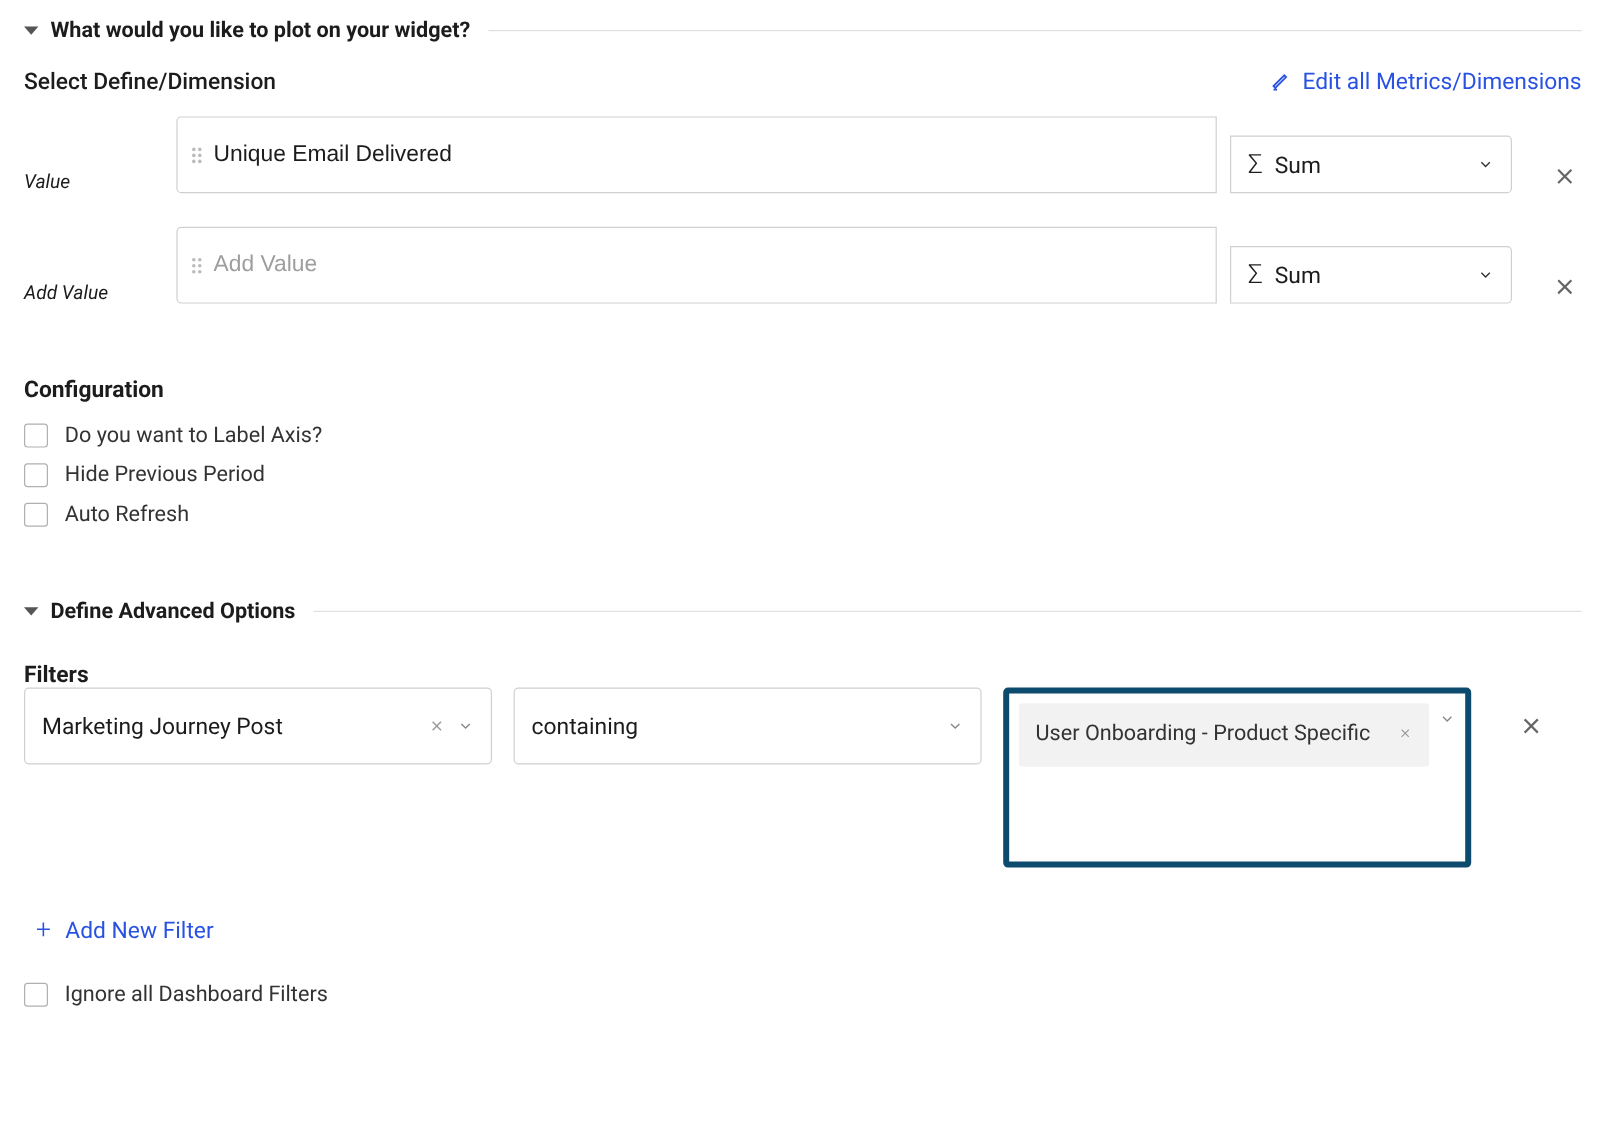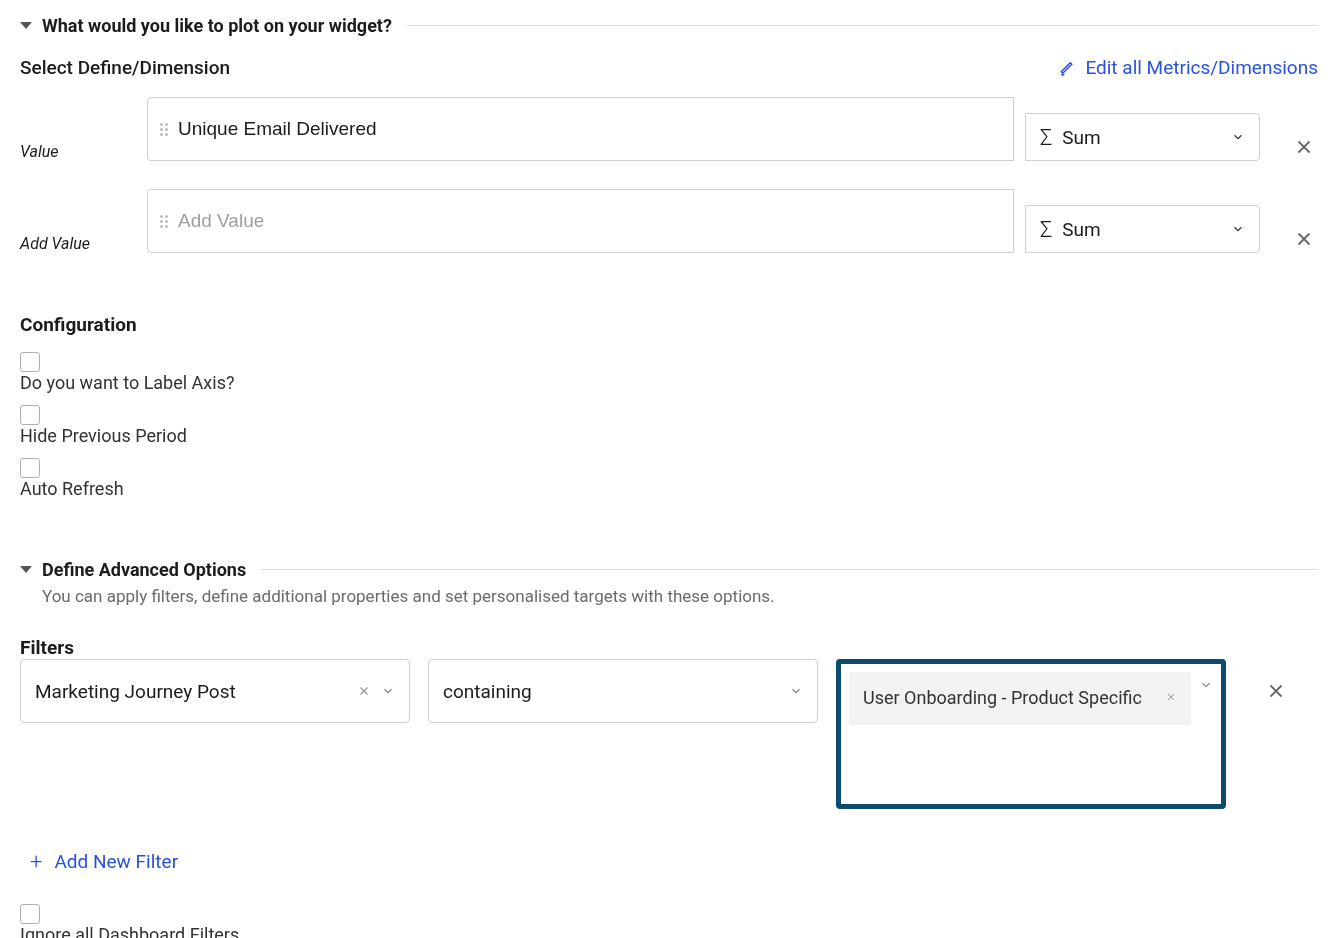--- a/index.html
+++ b/index.html
@@ -206,24 +206,23 @@
     }
     
     .config-title {
       font-size: 19px;
       font-weight: 700;
       margin-bottom: 16px;
     }
     
     .checkbox-row {
       display: flex;
-      align-items: flex-start;
+      align-items: flex-end;
       margin-bottom: 12px;
       cursor: pointer;
-      flex-direction: column;
     }
     
     .checkbox {
       width: 20px;
       height: 20px;
       border: 1.5px solid #b0b0b0;
       border-radius: 3px;
       margin-right: 14px;
       flex-shrink: 0;
     }
@@ -451,21 +450,20 @@
     </div>
   </div>
 </div>
 
 <div class="advanced-section">
   <div class="section-header">
     <div class="triangle"></div>
     <div class="section-title">Define Advanced Options</div>
     <div class="section-divider"></div>
   </div>
-  <div class="section-subtitle">You can apply filters, define additional properties and set personalised targets with these options.</div>
 
   <div class="filters-section">
     <div class="filters-title">Filters</div>
 
     <div class="filter-row">
       <div class="filter-select filter-select-1">
         <div class="filter-select-value">Marketing Journey Post</div>
         <div class="filter-select-right">
           <svg class="small-x" width="14" height="14" viewBox="0 0 24 24" fill="none" stroke="#999" stroke-width="2">
             <line x1="18" y1="6" x2="6" y2="18"></line>

